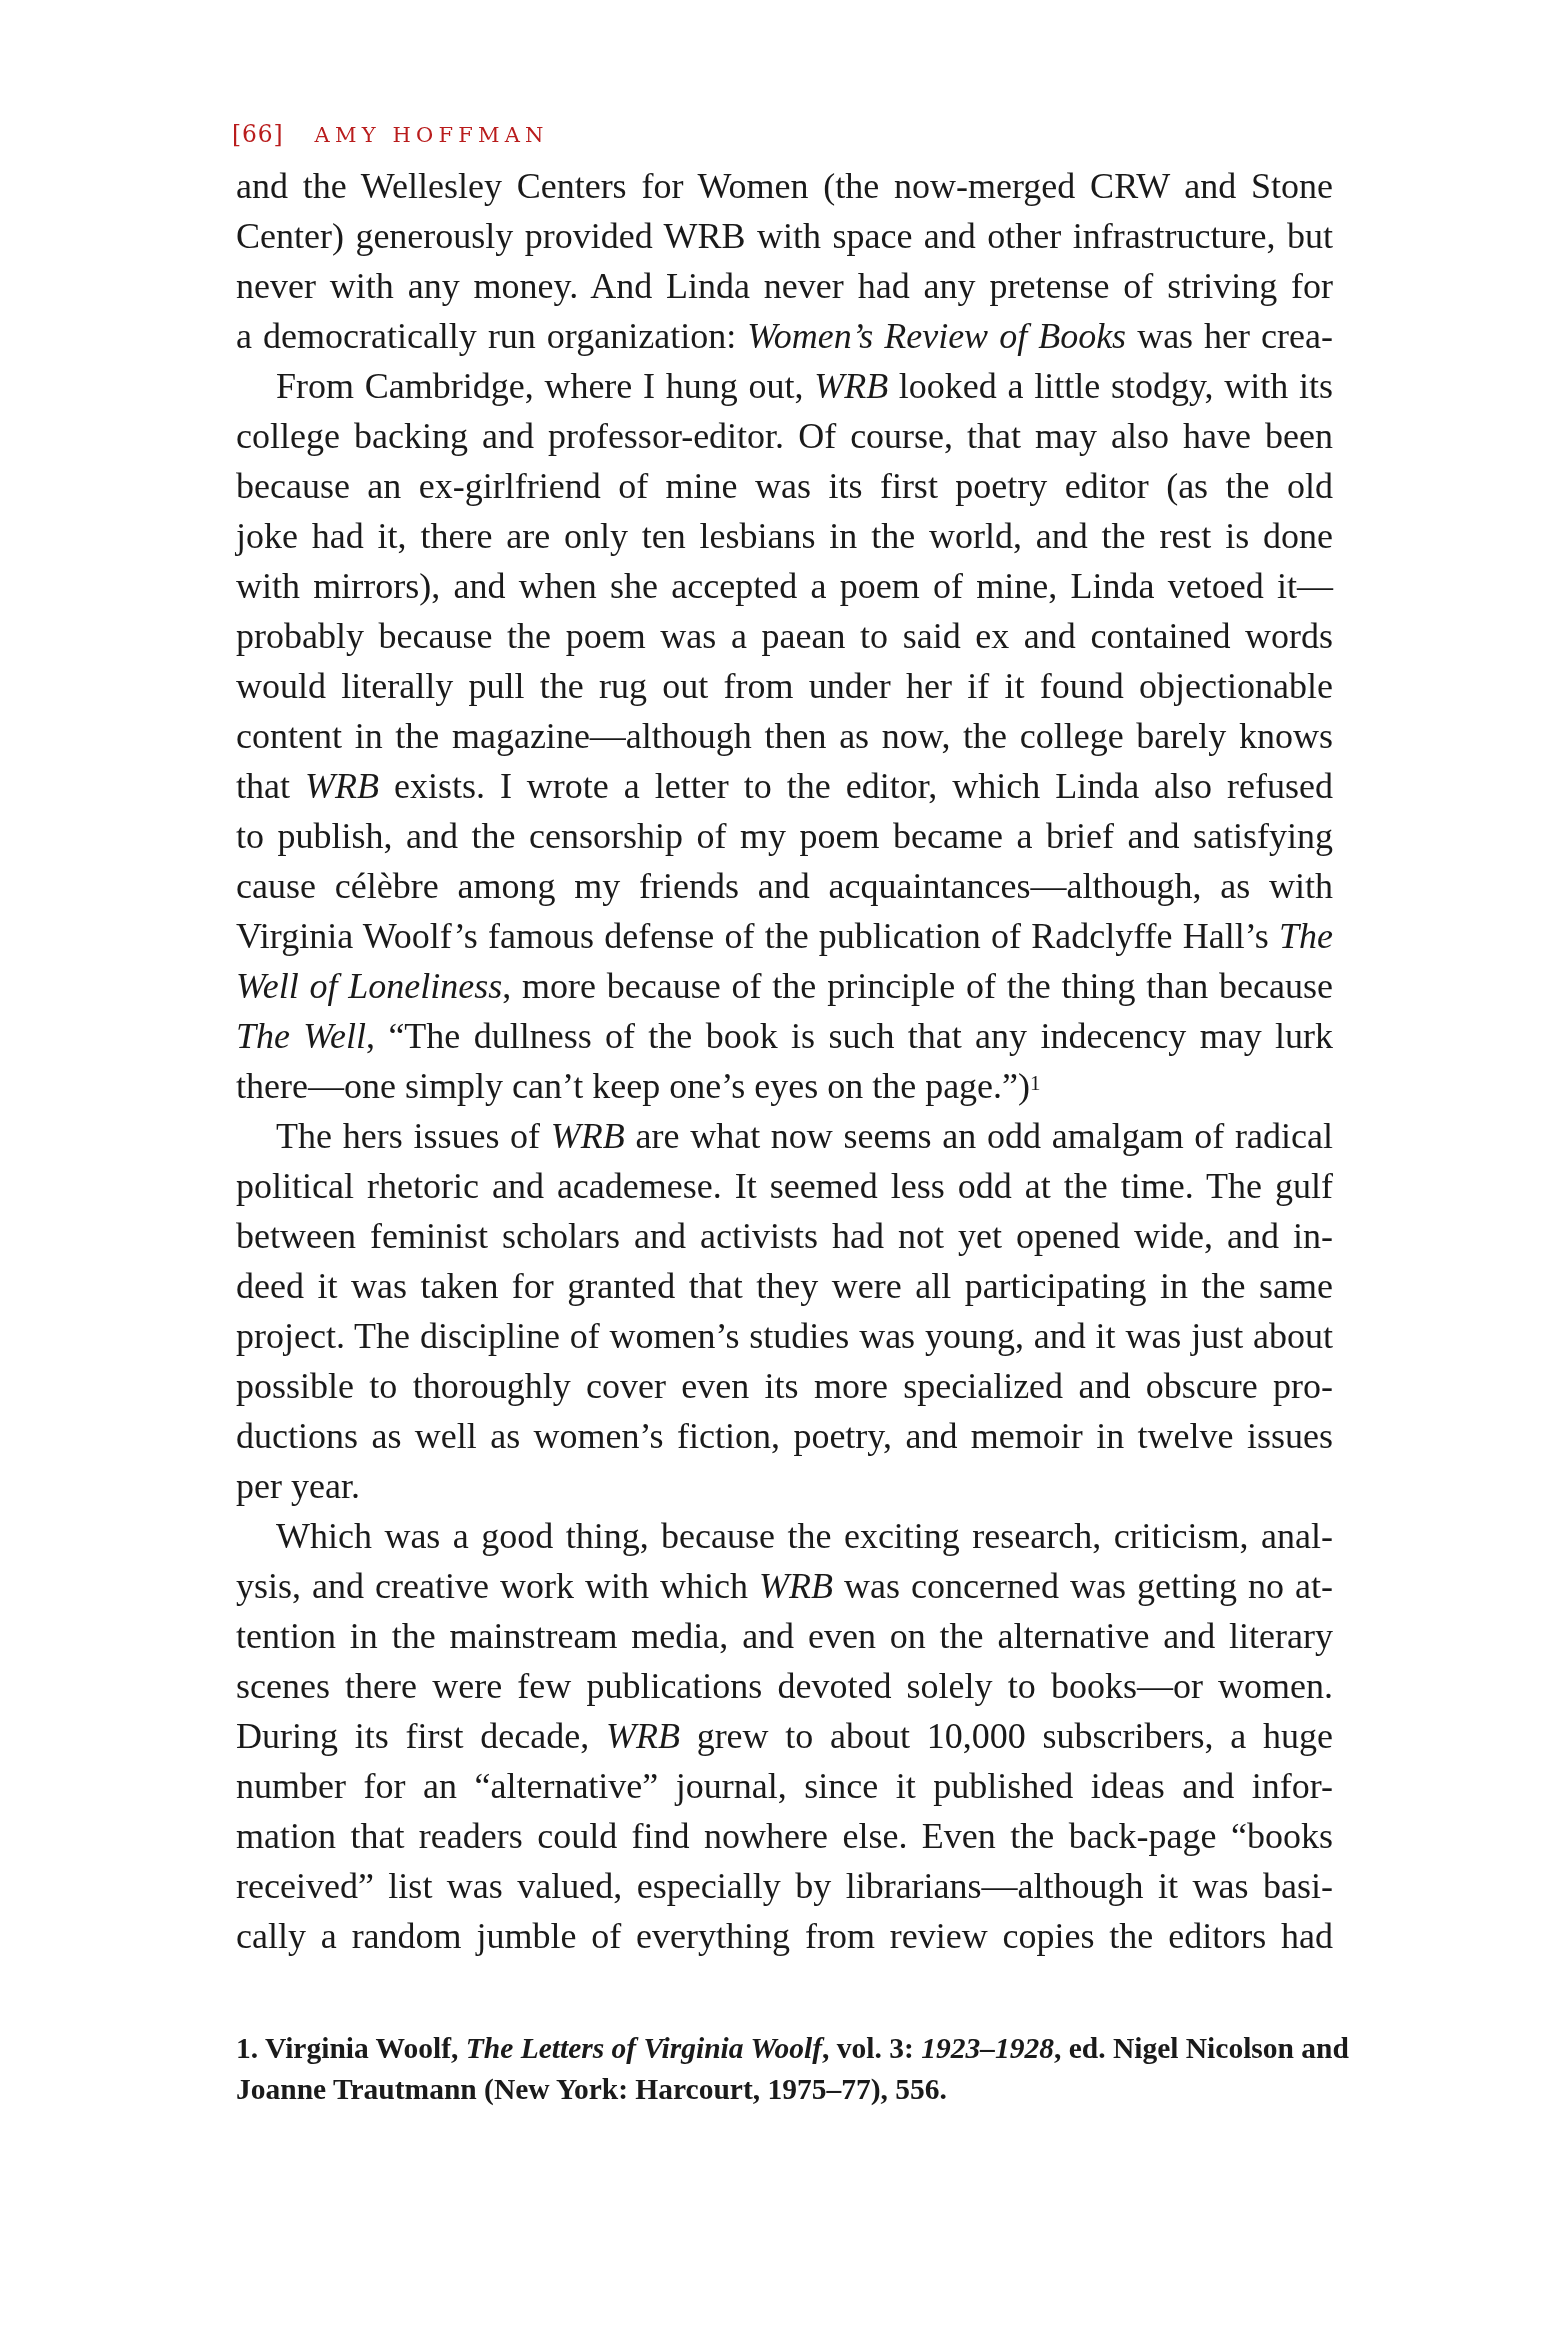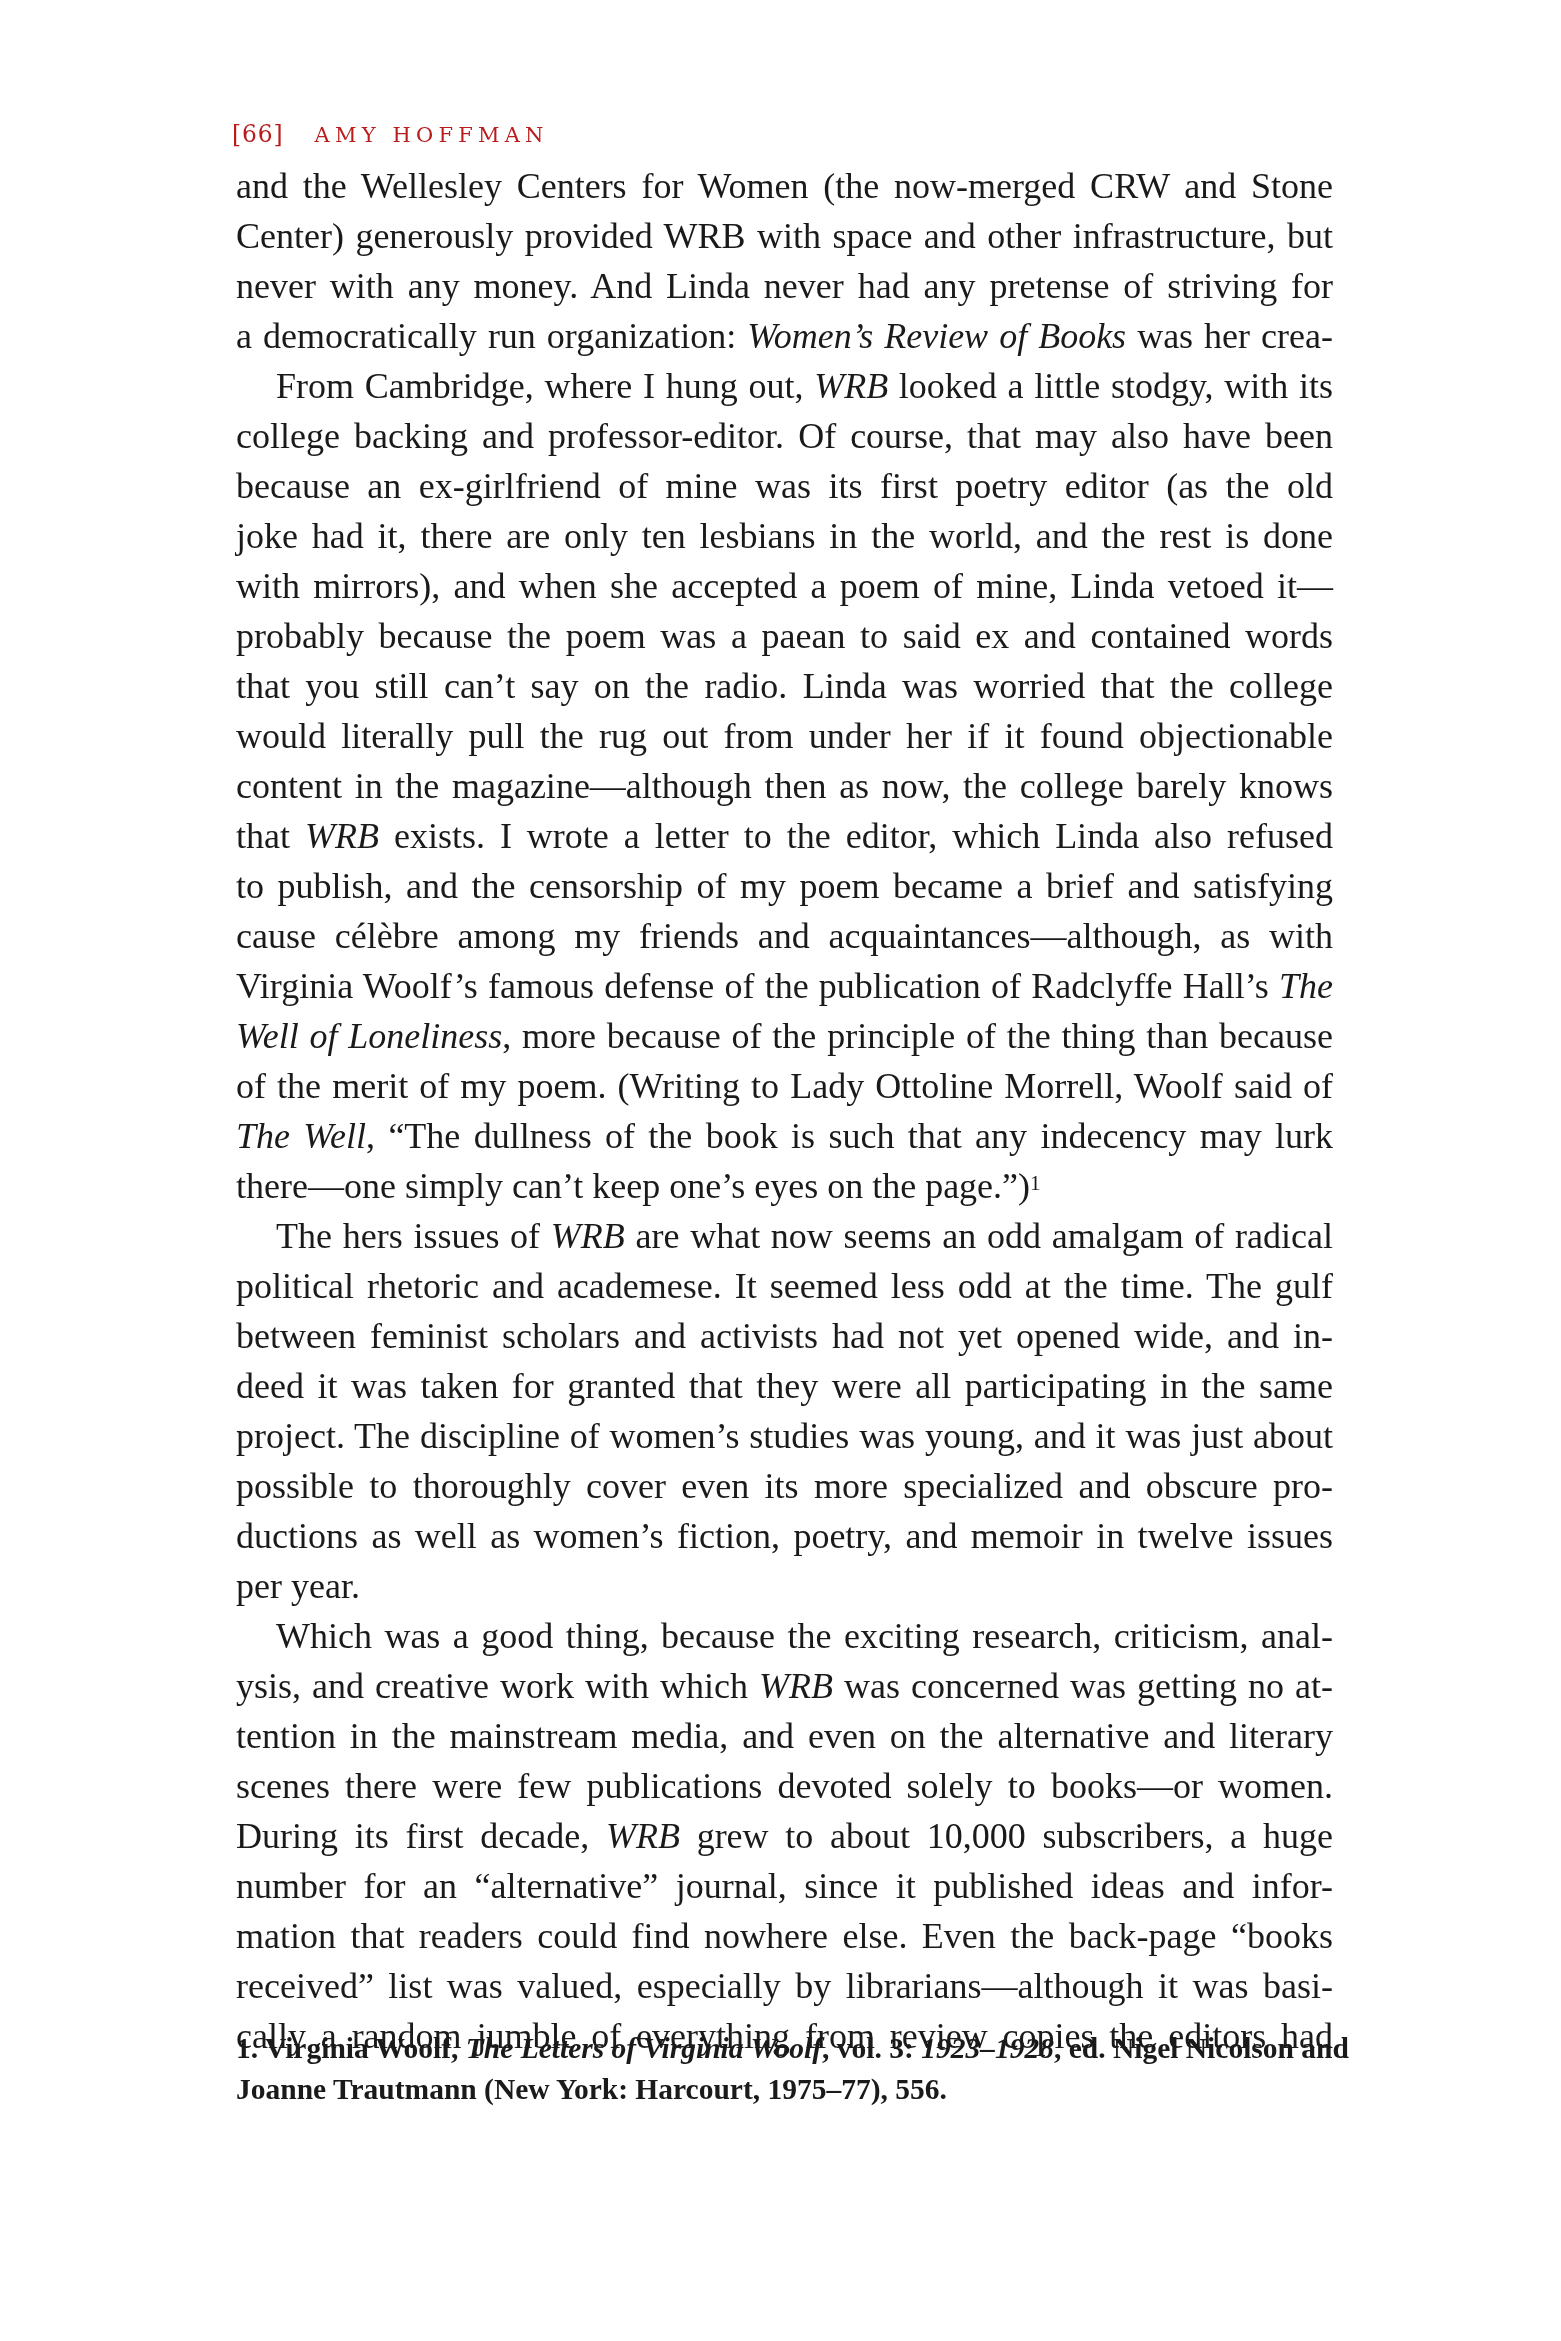--- a/index.html
+++ b/index.html
@@ -34,29 +34,27 @@
         <span class="line"><span>never with any money. And Linda never had any pretense of striving for</span></span>
         <span class="line"><span>a democratically run organization: </span><span class="i">Women’s Review of Books</span><span> was her crea-</span></span>
       </div>
       <div>
         <span class="line indent"><span>From Cambridge, where I hung out, </span><span class="i">WRB</span><span> looked a little stodgy, with its</span></span>
         <span class="line"><span>college backing and professor-editor. Of course, that may also have been</span></span>
         <span class="line"><span>because an ex-girlfriend of mine was its first poetry editor (as the old</span></span>
         <span class="line"><span>joke had it, there are only ten lesbians in the world, and the rest is done</span></span>
         <span class="line"><span>with mirrors), and when she accepted a poem of mine, Linda vetoed it—</span></span>
         <span class="line"><span>probably because the poem was a paean to said ex and contained words</span></span>
-        <span class="line"><span>that you still can’t say on the radio. Linda was worried that the college</span></span>
         <span class="line"><span>would literally pull the rug out from under her if it found objectionable</span></span>
         <span class="line"><span>content in the magazine—although then as now, the college barely knows</span></span>
         <span class="line"><span>that </span><span class="i">WRB</span><span> exists. I wrote a letter to the editor, which Linda also refused</span></span>
         <span class="line"><span>to publish, and the censorship of my poem became a brief and satisfying</span></span>
         <span class="line"><span>cause célèbre among my friends and acquaintances—although, as with</span></span>
         <span class="line"><span>Virginia Woolf’s famous defense of the publication of Radclyffe Hall’s </span><span class="i">The</span></span>
         <span class="line"><span class="i">Well of Loneliness</span><span>, more because of the principle of the thing than because</span></span>
-        <span class="line"><span>of the merit of my poem. (Writing to Lady Ottoline Morrell, Woolf said of</span></span>
         <span class="line"><span class="i">The Well</span><span>, “The dullness of the book is such that any indecency may lurk</span></span>
         <span class="line last"><span>there—one simply can’t keep one’s eyes on the page.”)</span><sup class="fn">1</sup></span>
       </div>
       <div>
         <span class="line indent"><span>The hers issues of </span><span class="i">WRB</span><span> are what now seems an odd amalgam of radical</span></span>
         <span class="line"><span>political rhetoric and academese. It seemed less odd at the time. The gulf</span></span>
         <span class="line"><span>between feminist scholars and activists had not yet opened wide, and in-</span></span>
         <span class="line"><span>deed it was taken for granted that they were all participating in the same</span></span>
         <span class="line"><span>project. The discipline of women’s studies was young, and it was just about</span></span>
         <span class="line"><span>possible to thoroughly cover even its more specialized and obscure pro-</span></span>

